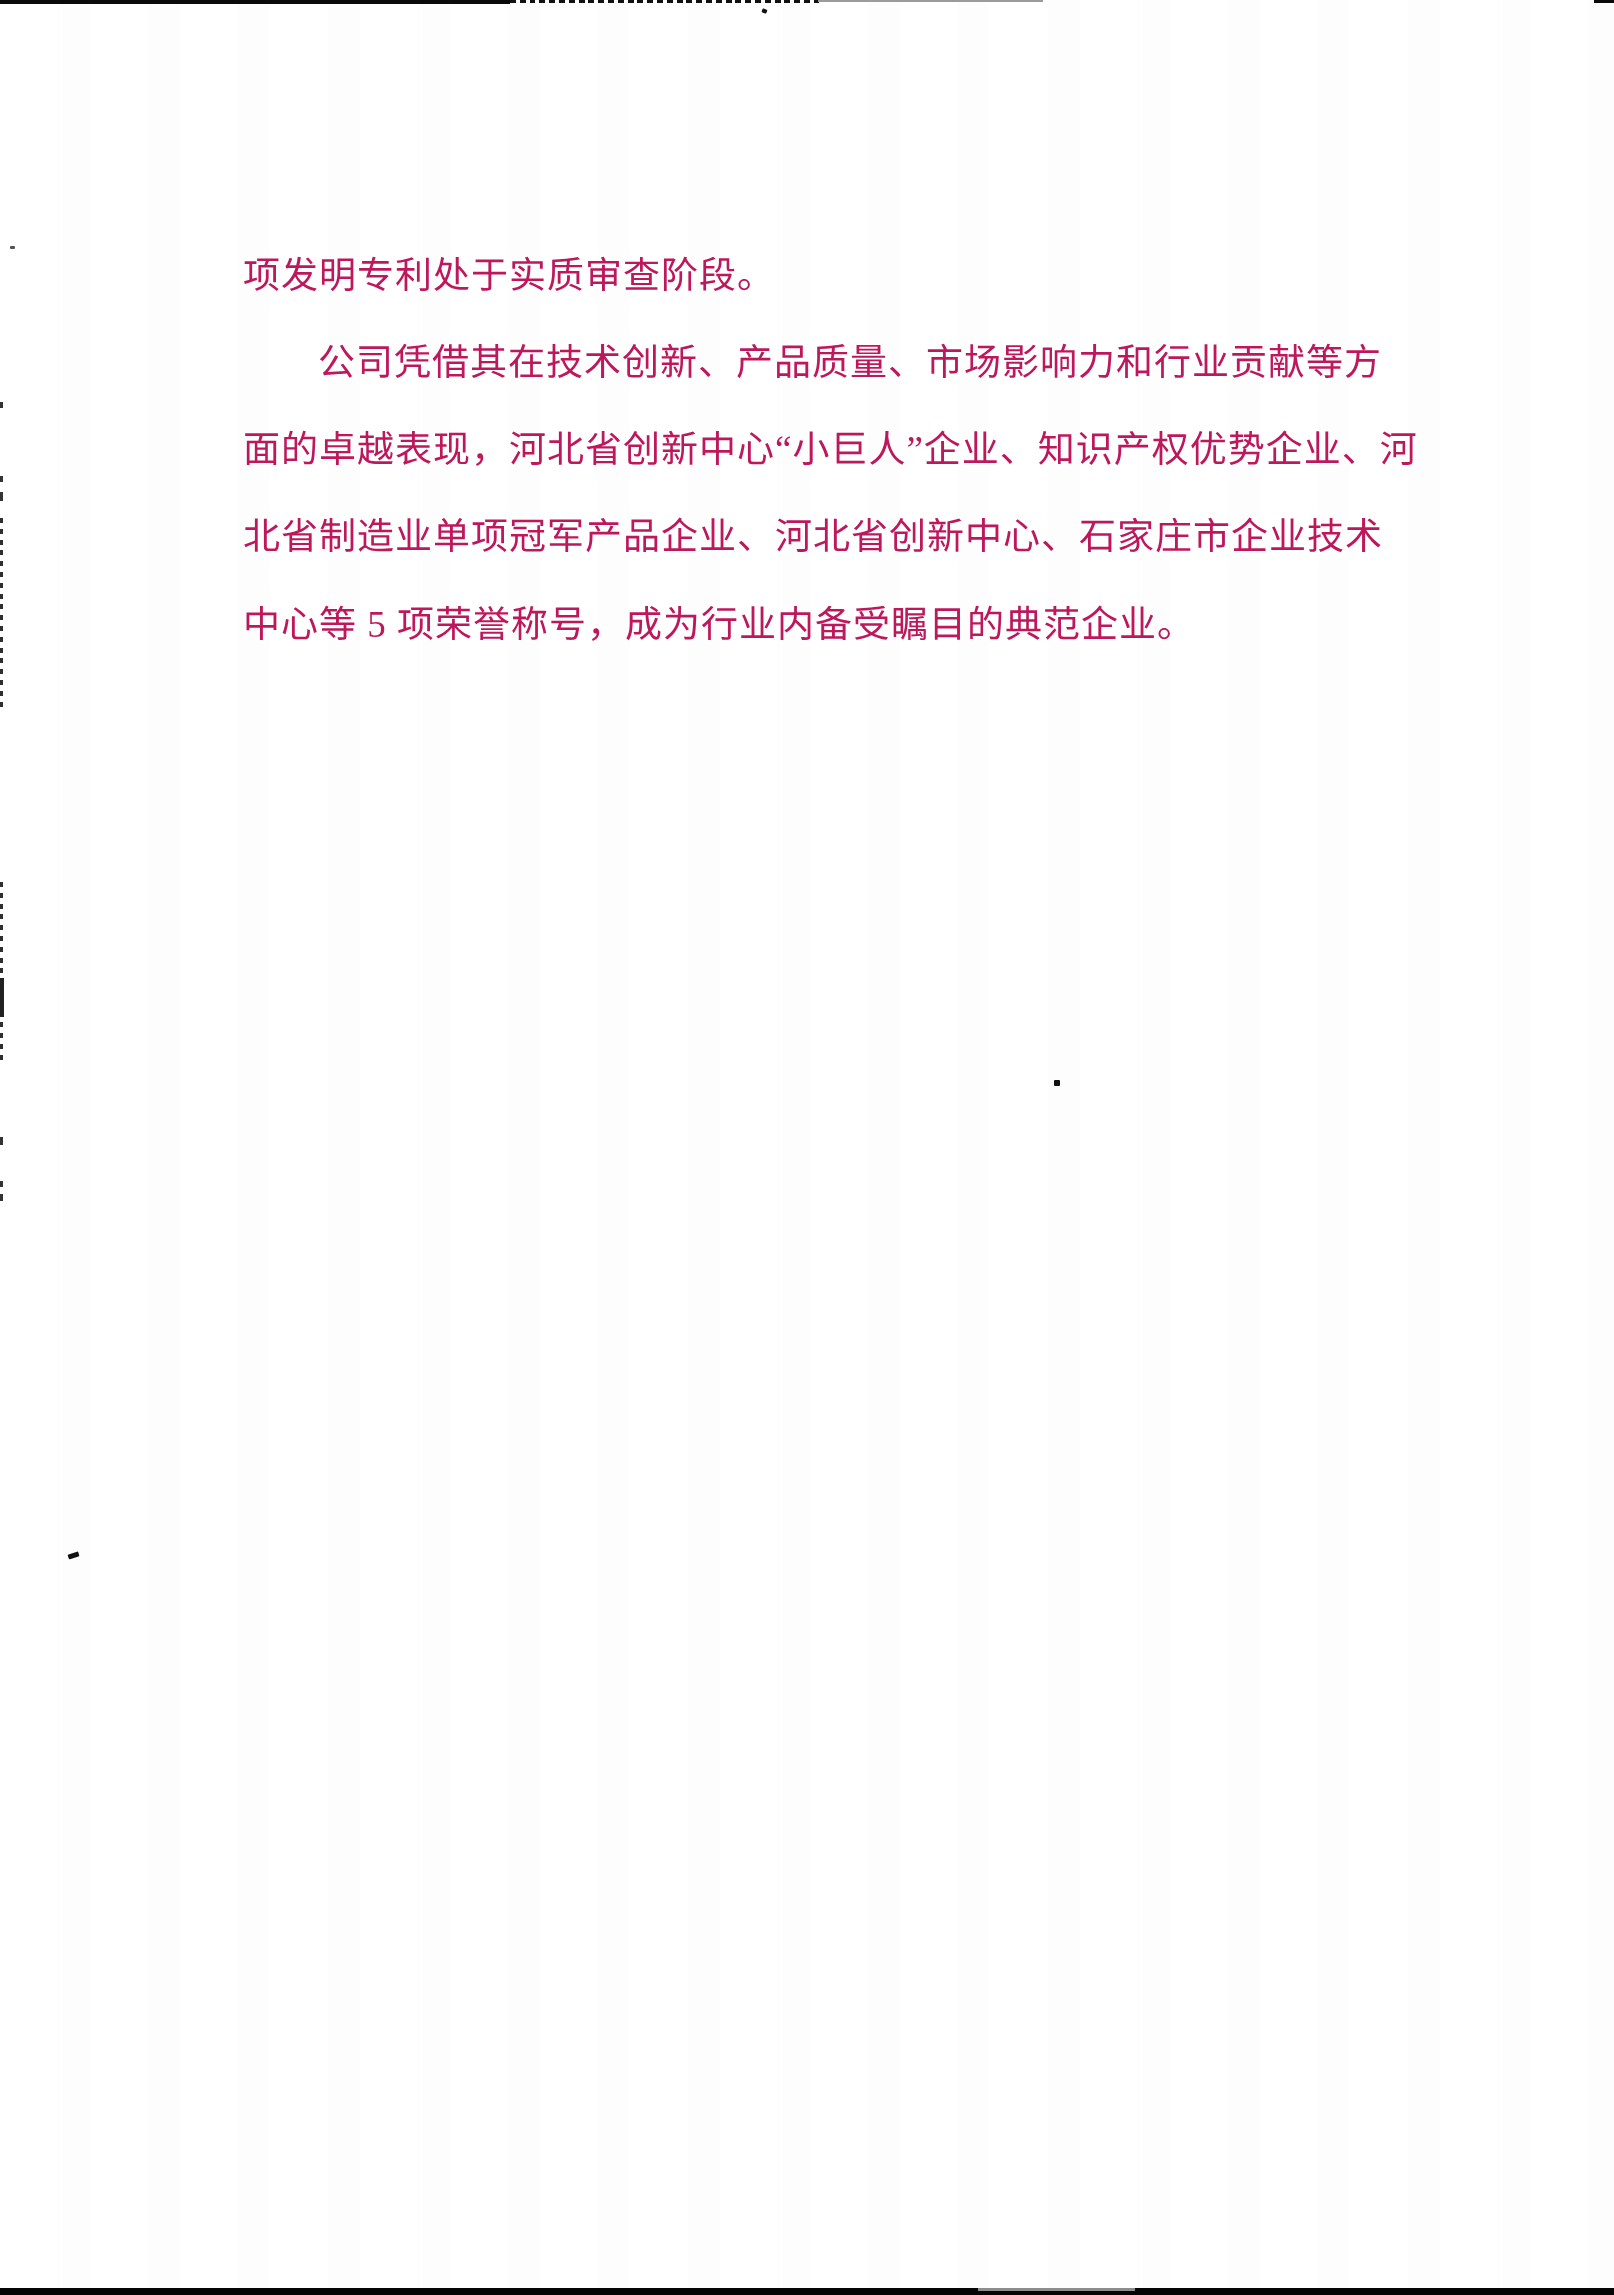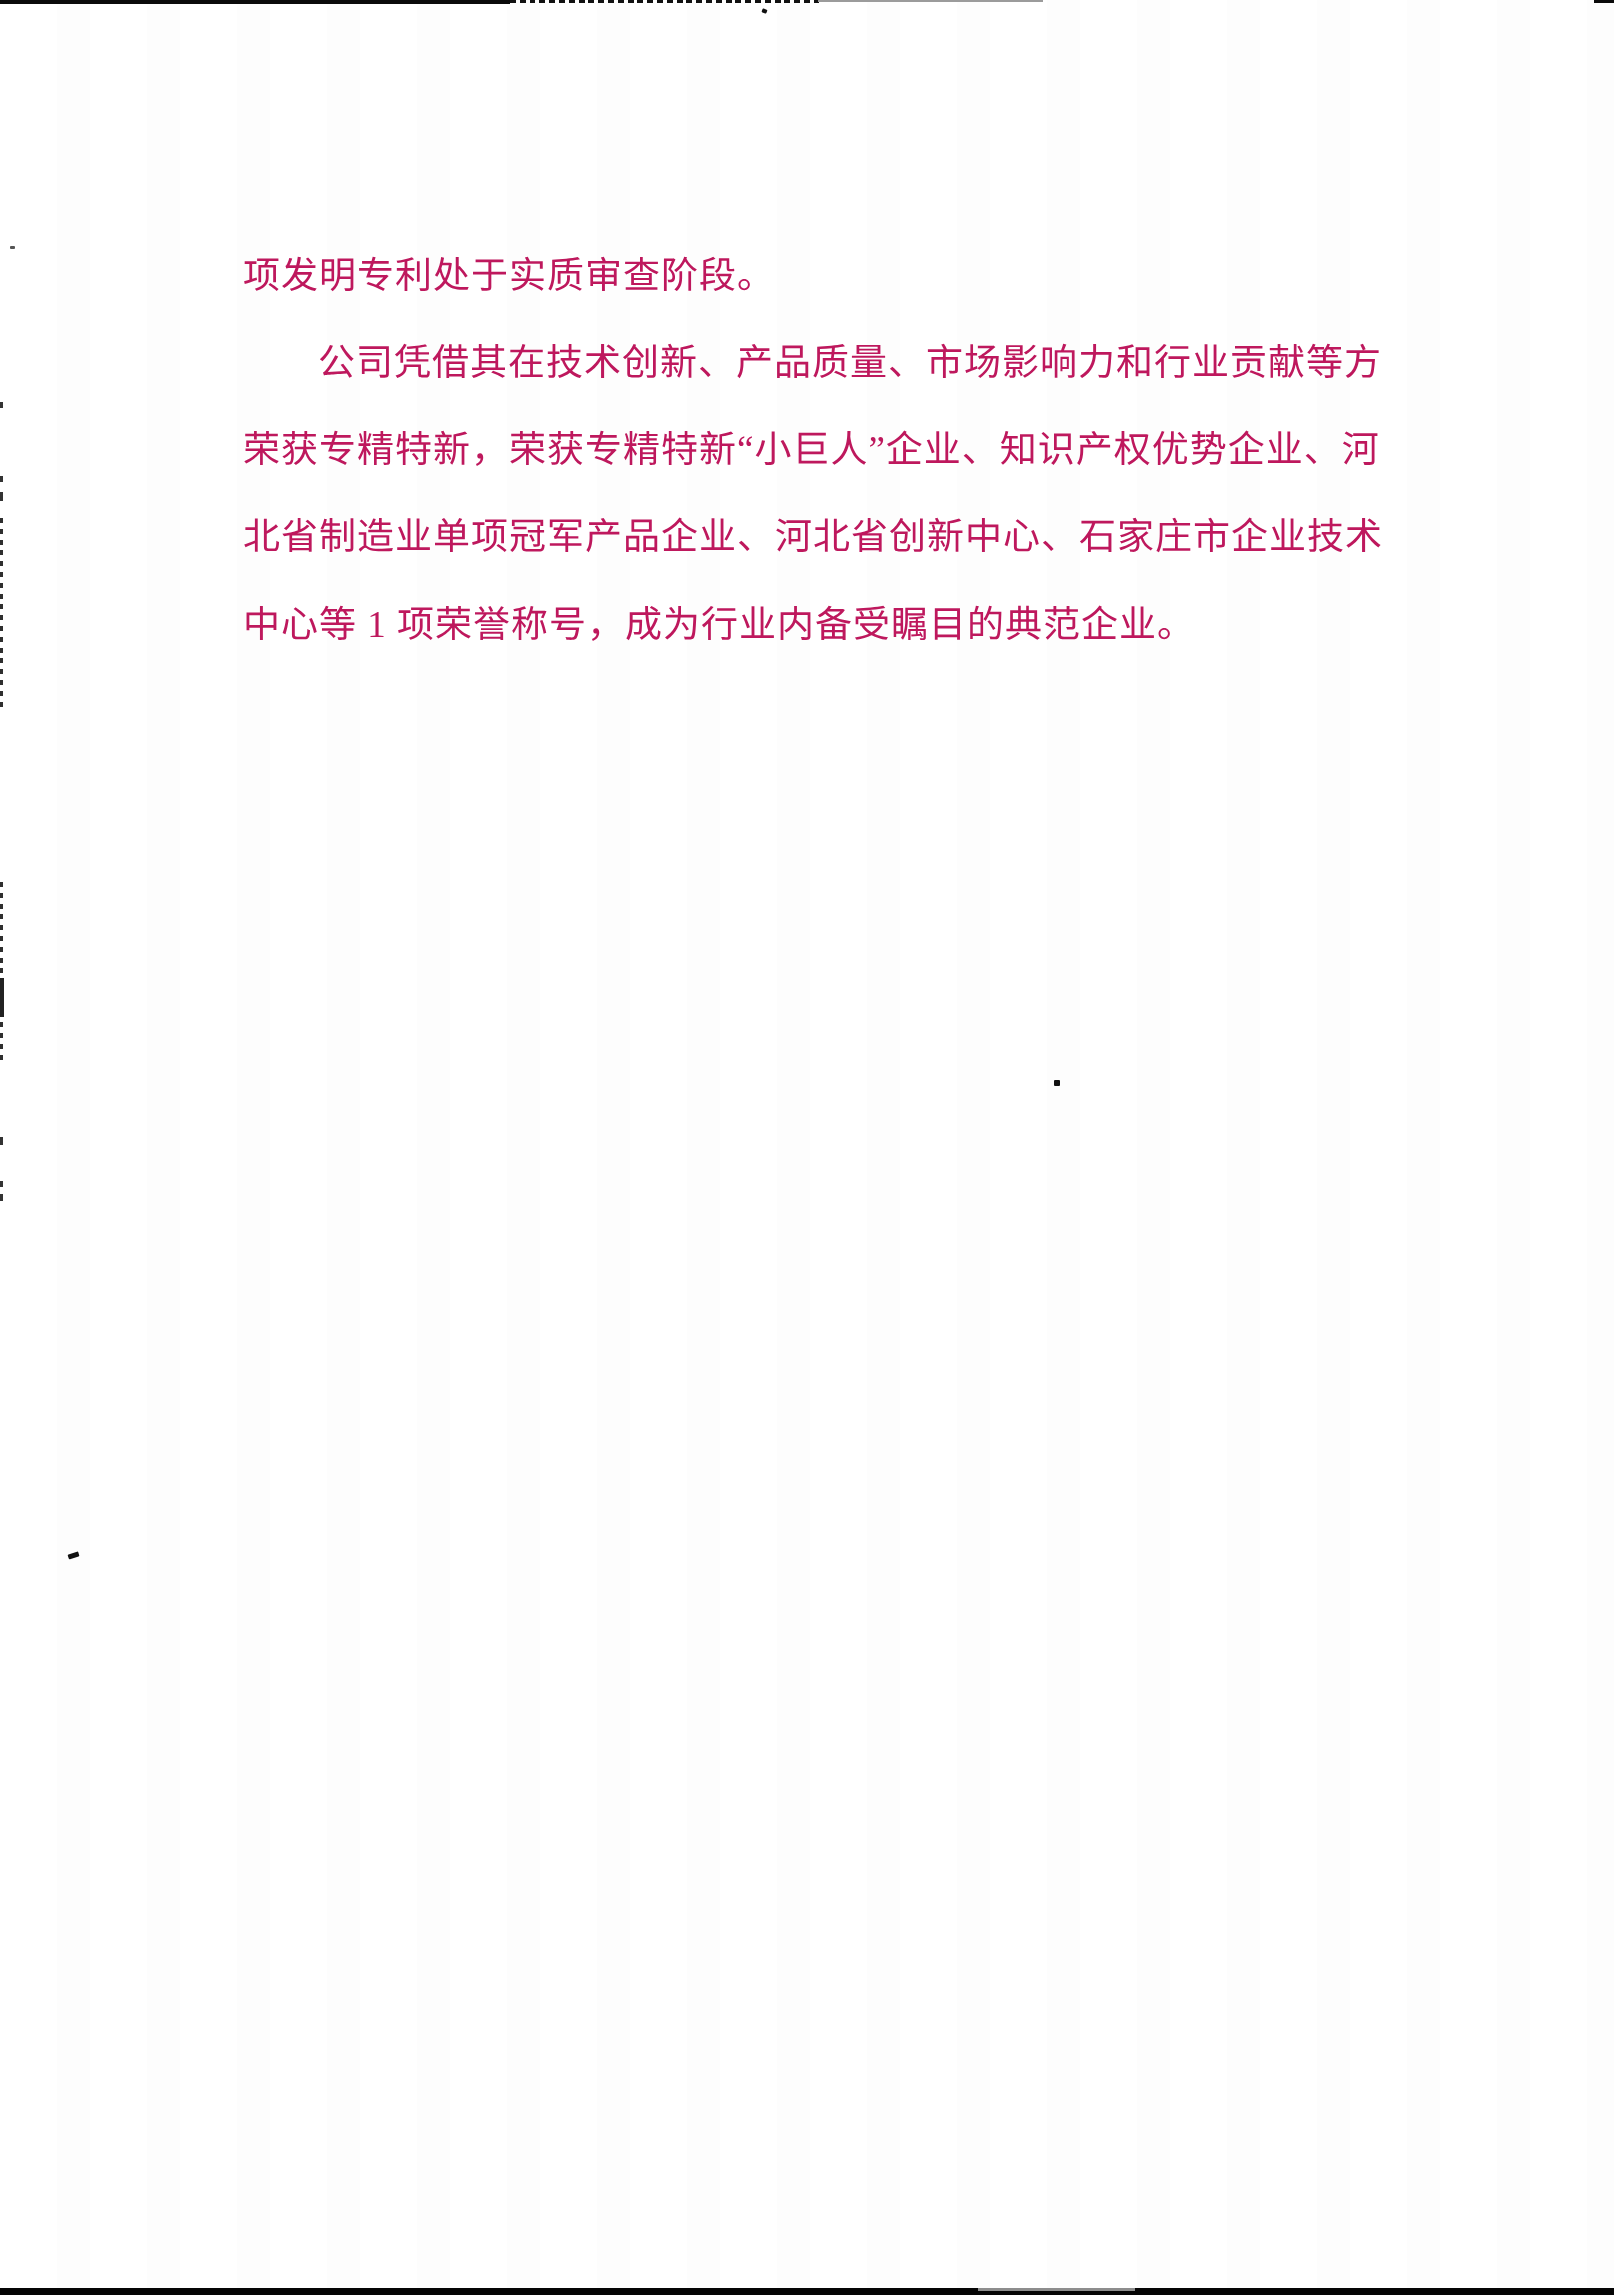--- a/index.html
+++ b/index.html
@@ -120,21 +120,21 @@
   <div class="artifact strip-solid"></div>
   <div class="artifact edge-tick tick-d"></div>
   <div class="artifact edge-tick tick-e"></div>
   <div class="artifact edge-tick tick-f"></div>
 
   <div>
     <p class="text-line line-1">项发明专利处于实质审查阶段。</p>
 
     <p class="text-line line-2 indent-2em">公司凭借其在技术创新、产品质量、市场影响力和行业贡献等方</p>
 
-    <p class="text-line line-3">荣获专精特新，荣获专精特新“小巨人”企业、知识产权优势企业、河</p>
+    <p class="text-line line-3">面的卓越表现，河北省创新中心“小巨人”企业、知识产权优势企业、河</p>
 
     <p class="text-line line-4">北省制造业单项冠军产品企业、河北省创新中心、石家庄市企业技术</p>
 
-    <p class="text-line line-5">中心等 1 项荣誉称号，成为行业内备受瞩目的典范企业。</p>
+    <p class="text-line line-5">中心等 5 项荣誉称号，成为行业内备受瞩目的典范企业。</p>
   </div>
 
 </div>
 
 
 </body></html>

